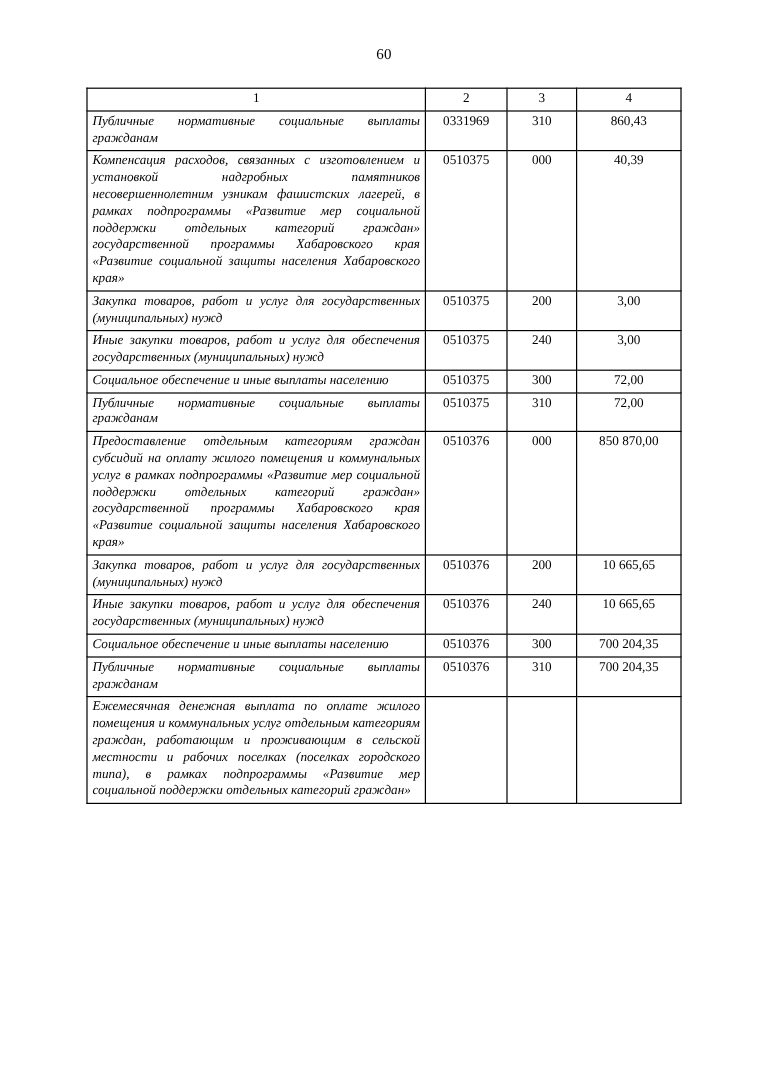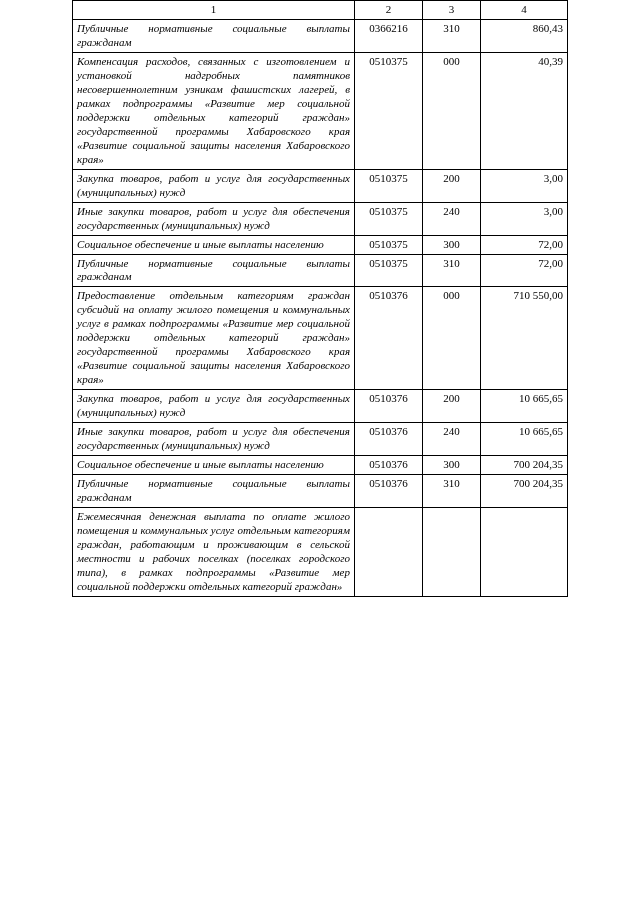--- a/index.html
+++ b/index.html
@@ -52,49 +52,50 @@
     padding-bottom: 3px;
     font-size: 11px;
   }
   .just {
     text-align: justify;
     text-align-last: left;
     hyphens: none;
     font-style: italic;
   }
   .ctr { text-align: center; }
-  .rgt { text-align: right; padding-right: 5px; }
+  .rgt { text-align: center; padding-right: 5px; }
   .botcell {
     vertical-align: bottom;
   }
 </style>
 </head>
 <body>
 
 <div class="page">
 
+  <div class="page-number">60</div>
 
   <table class="doc-table">
     <colgroup>
       <col class="col1">
       <col class="col2">
       <col class="col3">
       <col class="col4">
     </colgroup>
     <tbody>
       <tr>
         <td class="c-head">1</td>
         <td class="c-head">2</td>
         <td class="c-head">3</td>
         <td class="c-head">4</td>
       </tr>
 
       <tr>
         <td class="just">Публичные нормативные социальные выплаты гражданам</td>
-        <td class="ctr botcell">0366216</td>
+        <td class="ctr botcell">0331969</td>
         <td class="ctr botcell">310</td>
         <td class="rgt botcell">860,43</td>
       </tr>
 
       <tr>
         <td class="just">Компенсация расходов, связанных с изготовлением и установкой надгробных памятников несовершеннолетним узникам фашистских лагерей, в рамках подпрограммы «Развитие мер социальной поддержки отдельных категорий граждан» государственной программы Хабаровского края «Развитие социальной защиты населения Хабаровского края»</td>
         <td class="ctr botcell">0510375</td>
         <td class="ctr botcell">000</td>
         <td class="rgt botcell">40,39</td>
       </tr>
@@ -124,21 +125,21 @@
         <td class="just">Публичные нормативные социальные выплаты гражданам</td>
         <td class="ctr botcell">0510375</td>
         <td class="ctr botcell">310</td>
         <td class="rgt botcell">72,00</td>
       </tr>
 
       <tr>
         <td class="just">Предоставление отдельным категориям граждан субсидий на оплату жилого помещения и коммунальных услуг в рамках подпрограммы «Развитие мер социальной поддержки отдельных категорий граждан» государственной программы Хабаровского края «Развитие социальной защиты населения Хабаровского края»</td>
         <td class="ctr botcell">0510376</td>
         <td class="ctr botcell">000</td>
-        <td class="rgt botcell">710 550,00</td>
+        <td class="rgt botcell">850 870,00</td>
       </tr>
 
       <tr>
         <td class="just">Закупка товаров, работ и услуг для государственных (муниципальных) нужд</td>
         <td class="ctr botcell">0510376</td>
         <td class="ctr botcell">200</td>
         <td class="rgt botcell">10 665,65</td>
       </tr>
 
       <tr>

